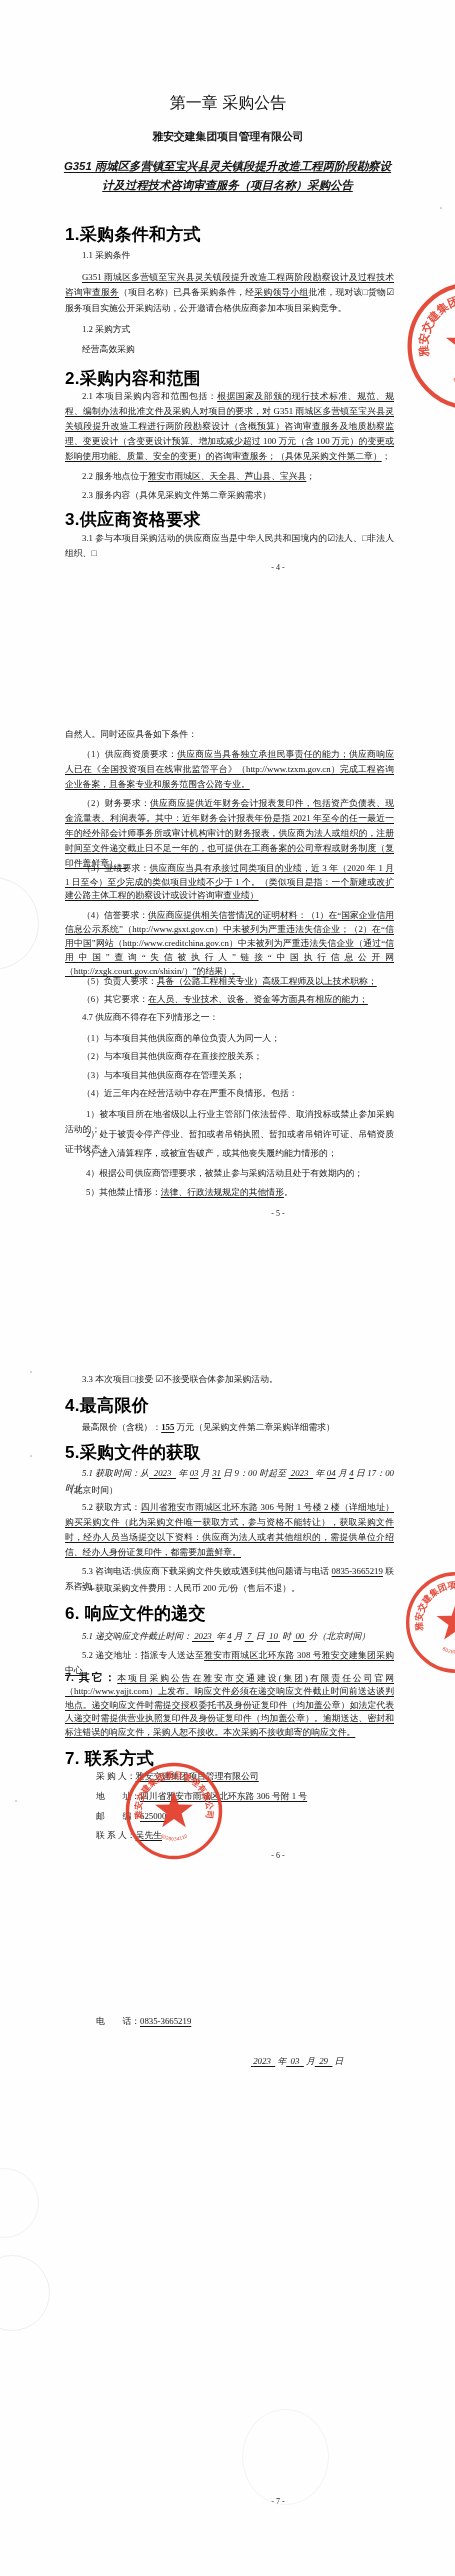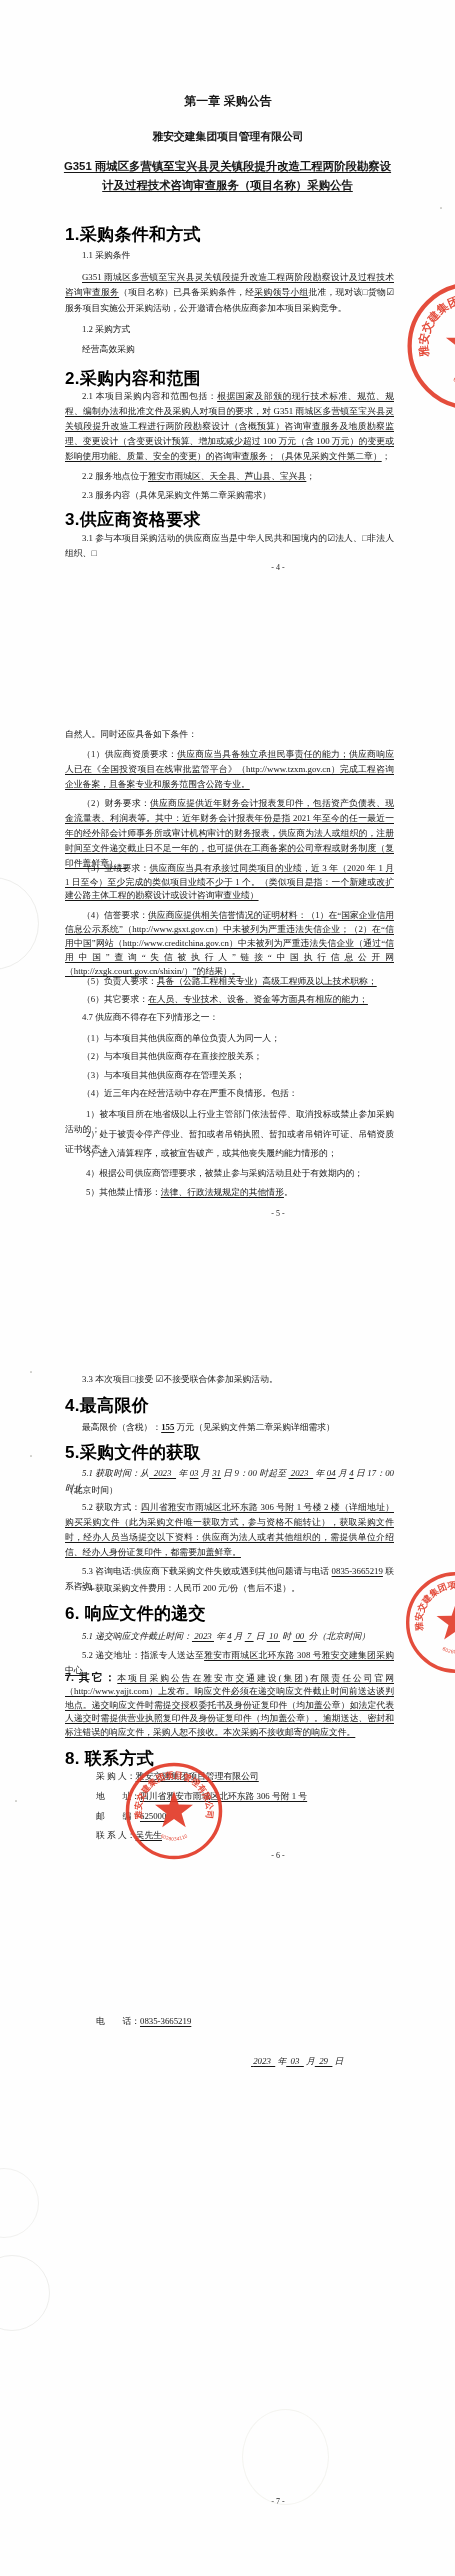--- a/index.html
+++ b/index.html
@@ -9,25 +9,25 @@
     font-family:"Liberation Serif","DejaVu Serif",serif;
   }
   .blk{position:absolute; left:65px; width:329px; font-size:8.8px; line-height:15.4px; text-align:justify;}
   .ind2{text-indent:17px;}
   .ind3{text-indent:21px;}
   .ctr{position:absolute; left:0; width:456px; text-align:center;}
   .hd{
     position:absolute; left:65px; font-family:"Liberation Sans","DejaVu Sans",sans-serif;
     font-weight:bold; font-size:17px; color:#000; letter-spacing:0.3px;
   }
-  .chapter{font-family:"Liberation Sans","DejaVu Sans",sans-serif; font-weight:bold; font-size:12px;}
+  .chapter{font-family:"Liberation Sans","DejaVu Sans",sans-serif; font-weight:normal; font-size:16px;}
   .company{font-family:"Liberation Sans","DejaVu Sans",sans-serif; font-weight:bold; font-size:10.8px;}
   .doctitle{
     font-family:"Liberation Sans","DejaVu Sans",sans-serif; font-weight:bold;
-    font-size:11.4px; line-height:19px; left:60px; width:335px; text-align:center; position:absolute;
+    font-size:11.4px; line-height:19px; left:60px; width:335px; text-align:center; position:absolute;font-style:italic;
   }
   .u{text-decoration:underline; text-underline-offset:1.7px;}
   .bu{font-weight:bold; text-decoration:underline; text-underline-offset:1.7px;}
   .h7{font-family:"Liberation Sans","DejaVu Sans",sans-serif; font-weight:bold; font-size:10.8px;}
   .pre{white-space:pre-wrap;font-style:italic;}
   .footer{position:absolute; left:255px; width:46px; text-align:center; font-size:8px; color:#222;}
   .contact{position:absolute; left:96px; width:307px; font-size:8.8px;}
   .stamp{position:absolute; opacity:.9;}
   .ghost{position:absolute; border-radius:50%; pointer-events:none;}
   .speck{position:absolute; width:1.7px; height:1.7px; border-radius:50%; background:#b9b9b4; opacity:.7;}
@@ -81,21 +81,21 @@
   <div class="hd" style="top:1441px">5.采购文件的获取</div>
   <div class="blk ind2 pre" style="top:1466px"><span>5.1 获取时间：从</span><span class="u">  2023  </span><span> 年 </span><span class="u">03</span><span> 月 </span><span class="u">31</span><span> 日 9：00 时起至 </span><span class="u"> 2023  </span><span> 年 </span><span class="u">04</span><span> 月 </span><span class="u">4</span><span> 日 17：00 时止</span></div>
   <div class="blk" style="top:1483px">（北京时间）</div>
   <div class="blk ind2" style="top:1500px; line-height:15px"><span>5.2 获取方式：</span><span class="u">四川省雅安市雨城区北环东路 306 号附 1 号楼 2 楼（详细地址）购买采购文件（此为采购文件唯一获取方式，参与资格不能转让），获取采购文件时，经办人员当场提交以下资料：供应商为法人或者其他组织的，需提供单位介绍信、经办人身份证复印件，都需要加盖鲜章。</span></div>
   <div class="blk ind2" style="top:1564px"><span>5.3 咨询电话:供应商下载采购文件失败或遇到其他问题请与电话 </span><span class="u">0835-3665219</span><span> 联系咨询。</span></div>
   <div class="blk ind2" style="top:1581px">5.4 获取采购文件费用：人民币 200 元/份（售后不退）。</div>
   <div class="hd" style="top:1602px">6. 响应文件的递交</div>
   <div class="blk ind2 pre" style="top:1629px"><span>5.1 递交响应文件截止时间：</span><span class="u"> 2023 </span><span> 年 </span><span class="u">4</span><span> 月 </span><span class="u"> 7 </span><span> 日 </span><span class="u"> 10 </span><span> 时 </span><span class="u"> 00 </span><span> 分（北京时间）</span></div>
   <div class="blk ind2" style="top:1648px"><span>5.2 递交地址：指派专人送达至</span><span class="u">雅安市雨城区北环东路 308 号雅安交建集团采购中心</span><span>。</span></div>
   <div class="blk" style="top:1671px; line-height:13.4px"><span class="h7">7. 其它：</span><span class="u">本项目采购公告在雅安市交通建设(集团)有限责任公司官网（http://www.yajjt.com）上发布。响应文件必须在递交响应文件截止时间前送达谈判地点。递交响应文件时需提交授权委托书及身份证复印件（均加盖公章）如法定代表人递交时需提供营业执照复印件及身份证复印件（均加盖公章）。逾期送达、密封和标注错误的响应文件，采购人恕不接收。本次采购不接收邮寄的响应文件。</span></div>
-  <div class="hd" style="top:1747px">8. 联系方式</div>
+  <div class="hd" style="top:1747px">7. 联系方式</div>
   <div class="contact" style="top:1771px"><span>采 购 人：</span><span class="u">雅安交建集团项目管理有限公司</span></div>
   <div class="contact" style="top:1791px"><span>地　　址：</span><span class="u">四川省雅安市雨城区北环东路 306 号附 1 号</span></div>
   <div class="contact" style="top:1811px"><span>邮　　编：</span><span class="u">625000</span></div>
   <div class="contact" style="top:1830px"><span>联 系 人：</span><span class="u">吴先生</span></div>
   <div class="footer" style="top:1851px">- 6 -</div>
 
   <div class="contact" style="top:2016px"><span>电　　话：</span><span class="u">0835-3665219</span></div>
   <div class="contact pre" style="top:2056px; left:251px; width:182px"><span class="u"> 2023  </span><span> 年</span><span class="u">  03  </span><span> 月</span><span class="u">  29  </span><span> 日</span></div>
   <div class="footer" style="top:2497px">- 7 -</div>
 

